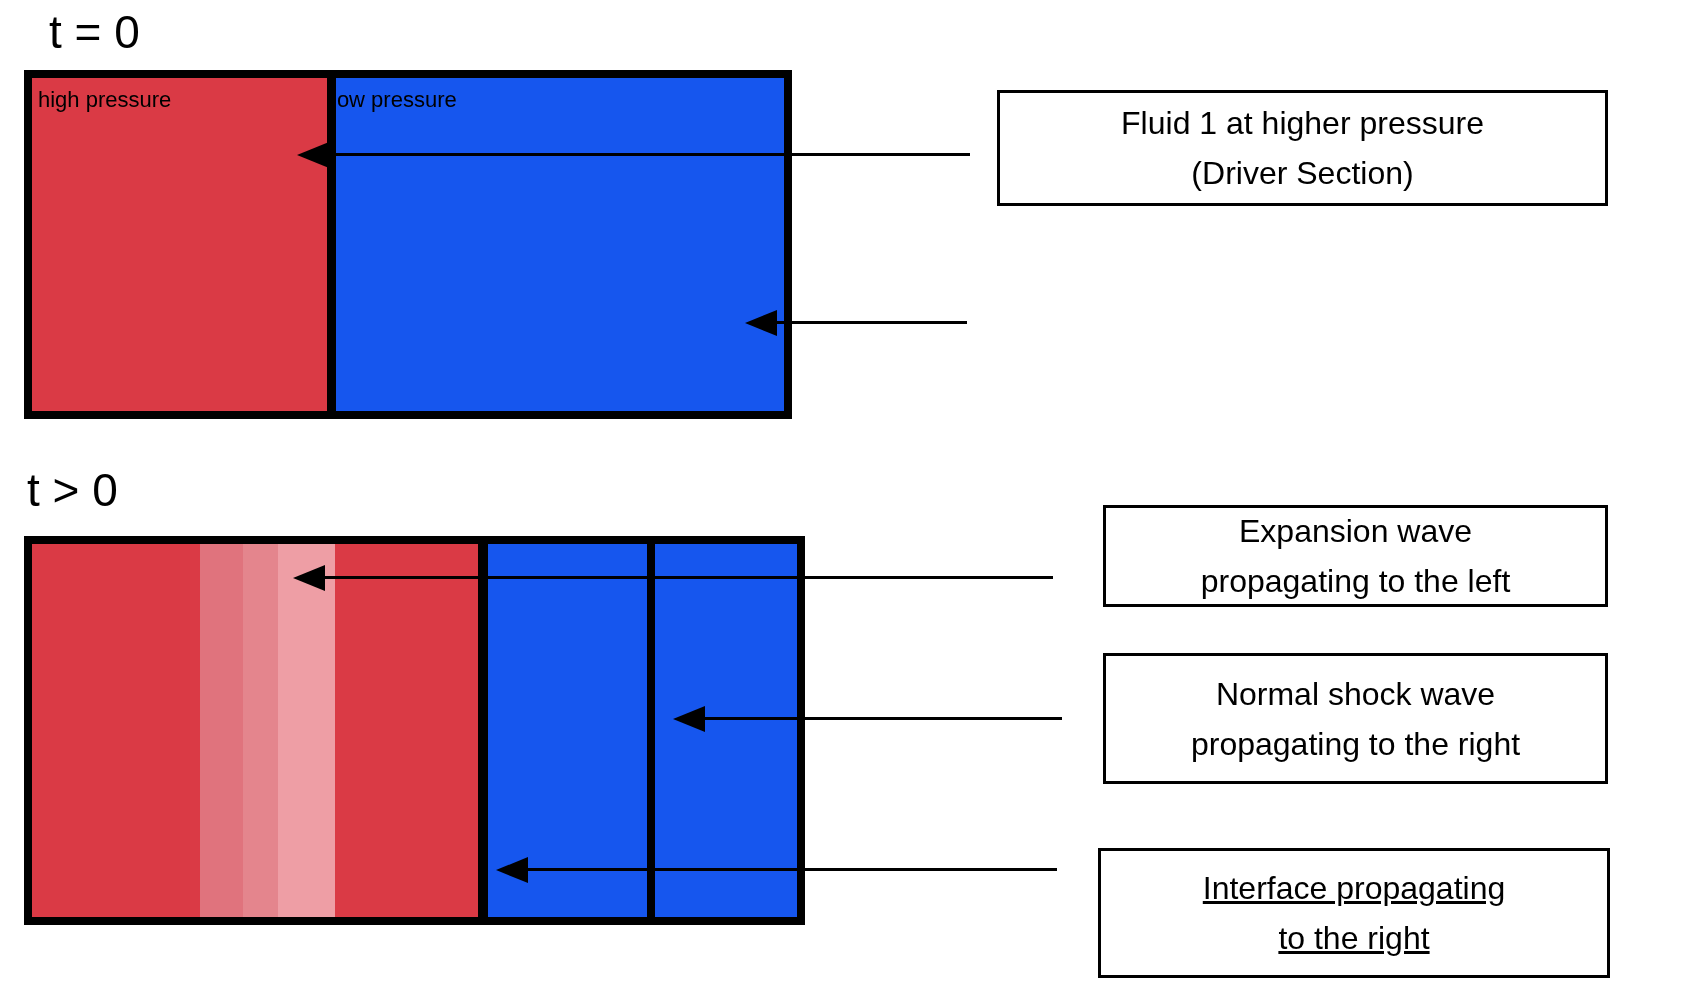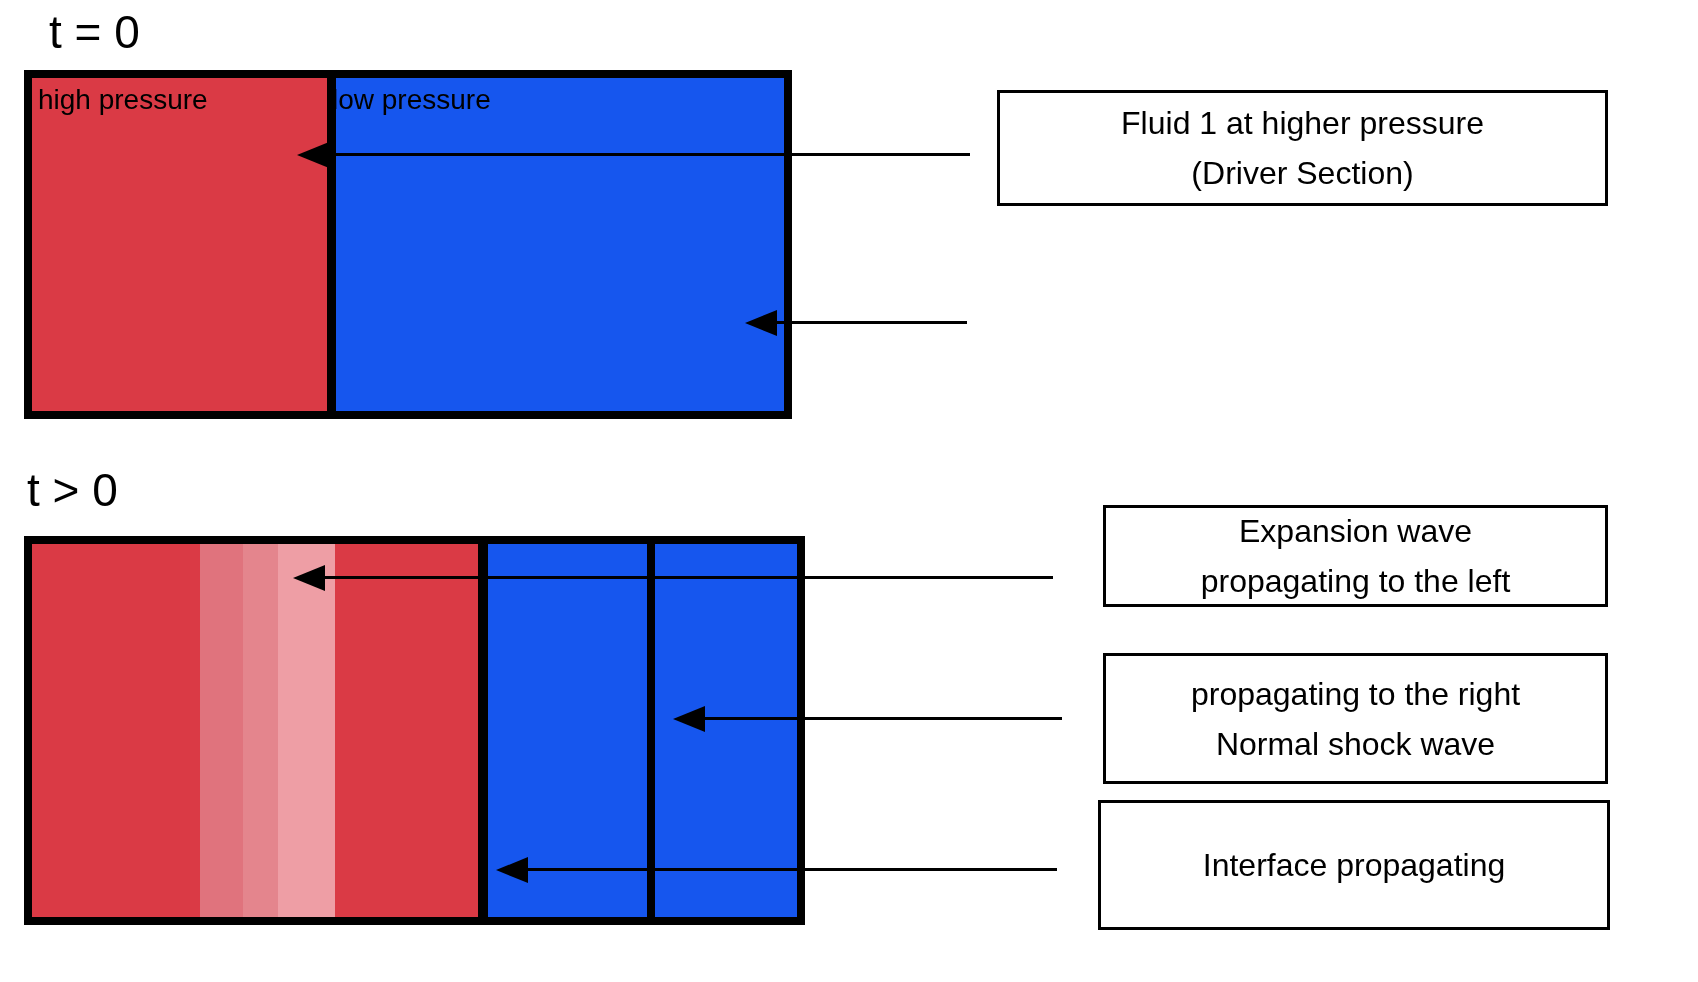--- a/index.html
+++ b/index.html
@@ -4,21 +4,21 @@
 <style>
   html,body{margin:0;padding:0;background:#fff;}
   #stage{
     position:relative;width:1698px;height:982px;background:#ffffff;overflow:hidden;
     font-family:"Liberation Sans","DejaVu Sans",sans-serif;color:#000;
   }
   .abs{position:absolute;}
   .time-label{font-size:46px;line-height:48px;color:#000;}
   .tube{position:absolute;border:8px solid #000;box-sizing:border-box;}
   .seg{position:absolute;top:0;bottom:0;}
-  .region-label{position:absolute;top:5px;font-size:28px;line-height:34px;color:#000;white-space:nowrap;}
+  .region-label{position:absolute;top:5px;font-size:22px;line-height:34px;color:#000;white-space:nowrap;}
   .callout{
     position:absolute;border:3px solid #000;background:#fff;box-sizing:border-box;
     display:flex;flex-direction:column;justify-content:center;align-items:center;
     font-size:32px;line-height:50px;text-align:left;white-space:nowrap;
   }
   .aline{position:absolute;height:3px;background:#000;}
   .ahead{
     position:absolute;width:0;height:0;
     border-top:13px solid transparent;border-bottom:13px solid transparent;
     border-right:32px solid #000;
@@ -73,21 +73,22 @@
 
   <div class="aline" style="left:526px;top:868px;width:531px;"></div>
   <div class="ahead" style="left:496px;top:857px;"></div>
 
   <div class="callout" style="left:1103px;top:505px;width:505px;height:102px;">
     <div>Expansion wave</div>
     <div>propagating to the left</div>
   </div>
 
   <div class="callout" style="left:1103px;top:653px;width:505px;height:131px;">
+    <div>Normal shock wave</div>
     <div>propagating to the right</div>
-    <div>Normal shock wave</div>
   </div>
 
-  <div class="callout" style="left:1098px;top:800px;width:512px;height:130px;">
+  <div class="callout" style="left:1098px;top:848px;width:512px;height:130px;text-decoration:underline;">
     <div>Interface propagating</div>
+    <div>to the right</div>
   </div>
 
 </div>
 
 </body></html>

